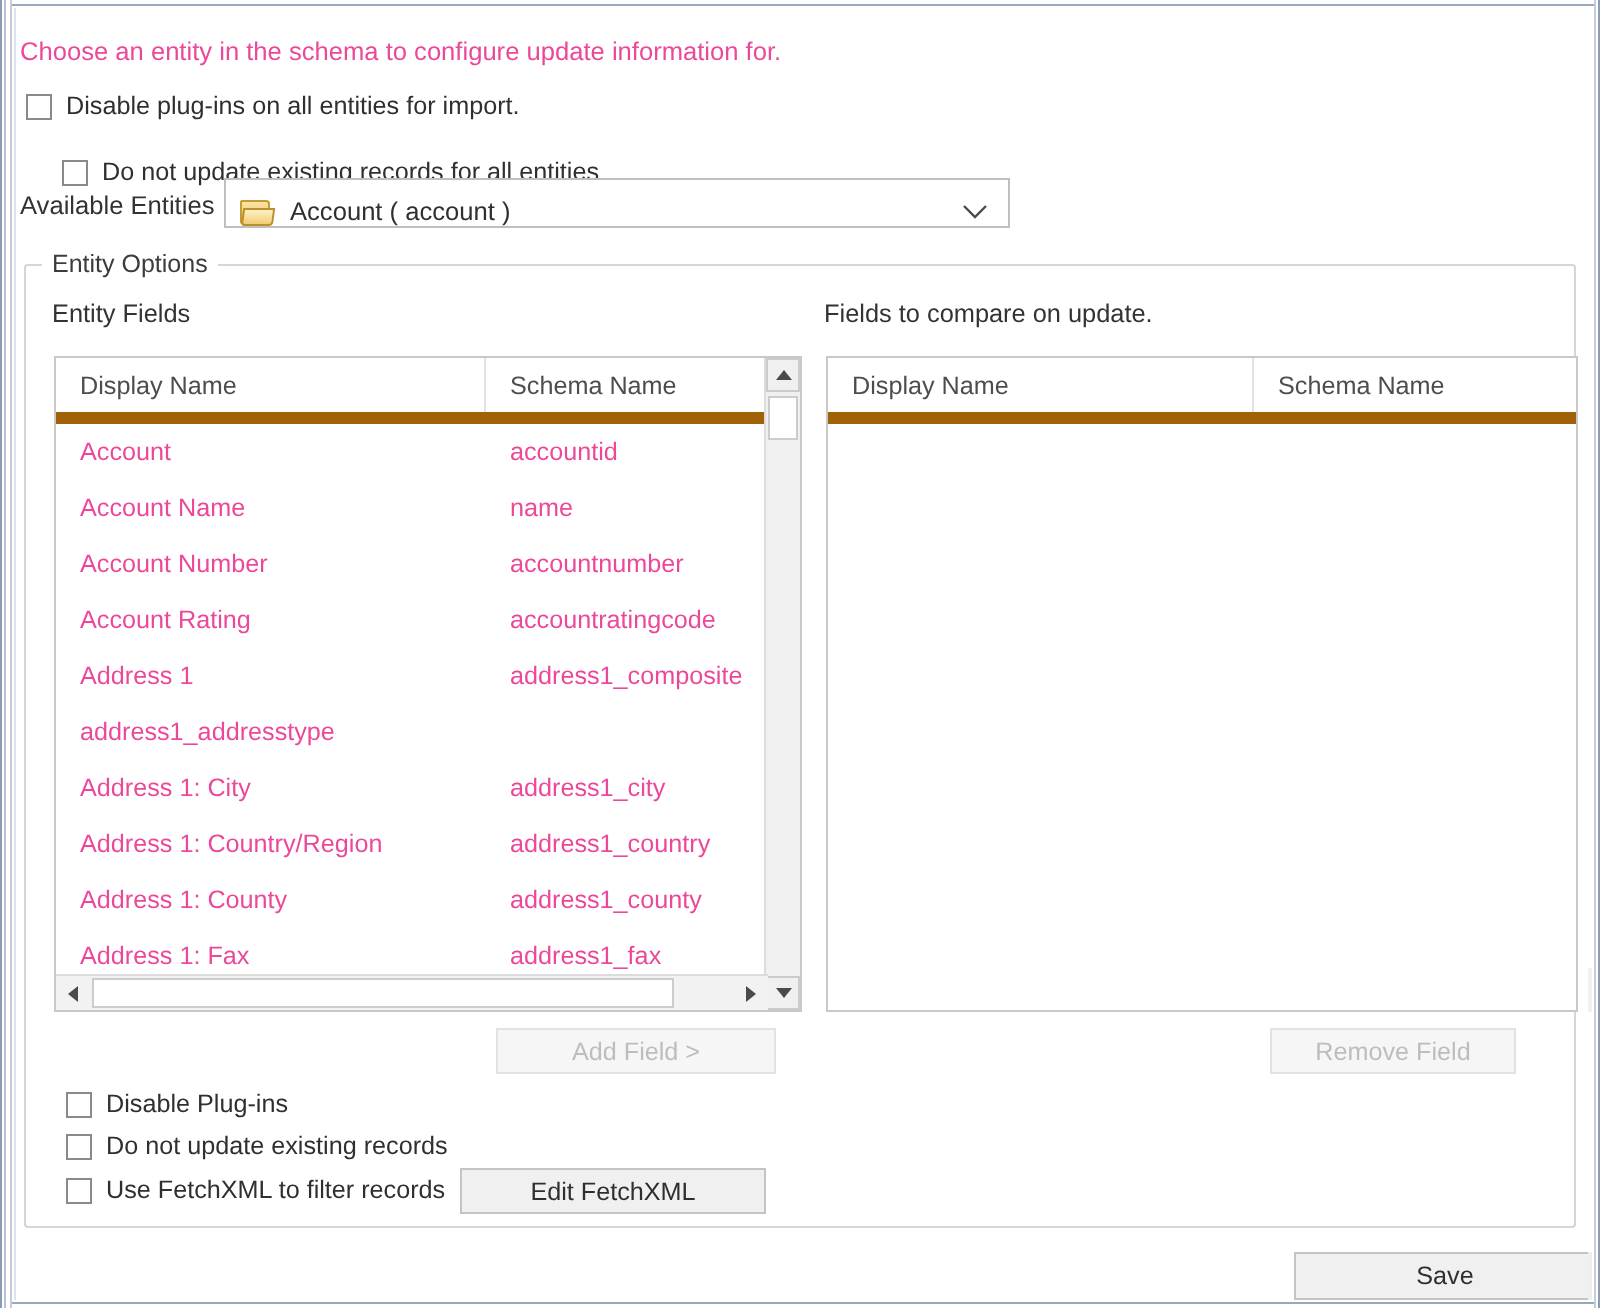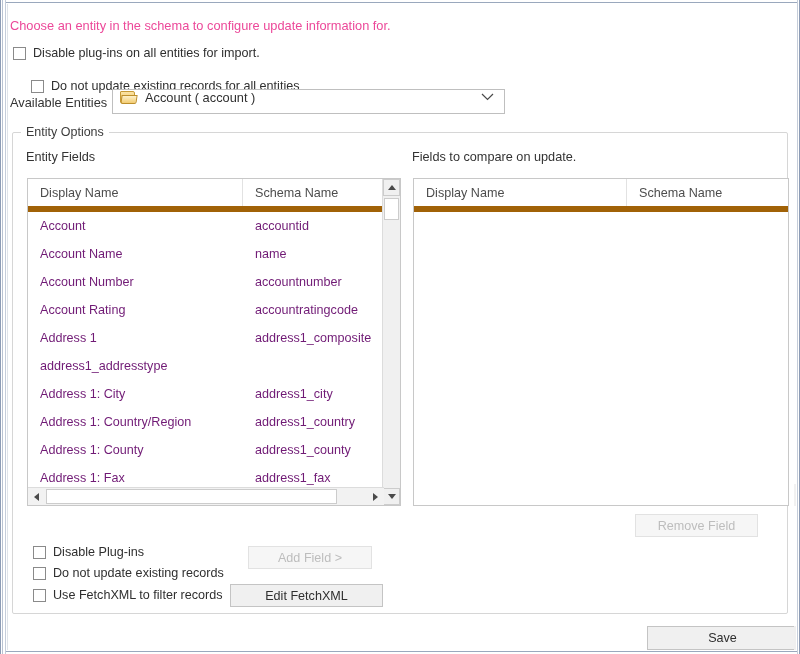--- a/index.html
+++ b/index.html
@@ -103,21 +103,21 @@
     white-space: nowrap;
   }
   #entity-combobox {
     position: absolute;
     left: 104px; top: 85px;
     width: 393px; height: 25px;
     border: 1px solid #bfbfbf;
     background: #ffffff;
     box-sizing: border-box;
     display: flex;
-    align-items: flex-start;
+    align-items: flex-end;
     padding: 0 4px;
   }
   #folder-icon {
     width: 17px; height: 14px;
     margin: 0 8px 0 3px;
     position: relative;
     flex: 0 0 auto;
   }
   #folder-icon .back {
     position: absolute;
@@ -227,21 +227,21 @@
   }
   .grid-row {
     display: flex;
     height: 28px;
     align-items: center;
     box-sizing: border-box;
   }
   .grid-row .cell {
     padding-left: 12px;
     font-size: 12.6px;
-    color: #701a75;
+    color: #ec4899;
     box-sizing: border-box;
     white-space: nowrap;
     overflow: hidden;
   }
   .grid-row .cell.col-display { width: 215px; flex: 0 0 215px; }
   .grid-row .cell.col-schema  { width: 140px; flex: 0 0 140px; }
 
   
   #left-vscroll {
     position: absolute;
@@ -330,21 +330,21 @@
   .btn.enabled {
     background: #f0f0f0;
     border: 1px solid #c4c4c4;
     color: #2f2f2f;
   }
   .btn.disabled {
     background: #f6f6f6;
     border: 1px solid #e2e2e2;
     color: #bdbdbd;
   }
-  #add-field-button    { left: 240px; top: 510px; width: 124px; height: 23px; margin-top: 32px; }
+  #add-field-button    { left: 240px; top: 510px; width: 140px; height: 23px; }
   #remove-field-button { left: 627px; top: 510px; width: 123px; height: 23px; }
   #edit-fetchxml-button{ left: 222px; top: 580px; width: 153px; height: 23px; }
   #save-button         { left: 639px; top: 622px; width: 151px; height: 24px; }
 
   
   #cb-disable-plugins  { left: 25px; top: 542px; }
   #cb-noupdate-records { left: 25px; top: 563px; }
   #cb-use-fetchxml     { left: 25px; top: 585px; }
 
   

